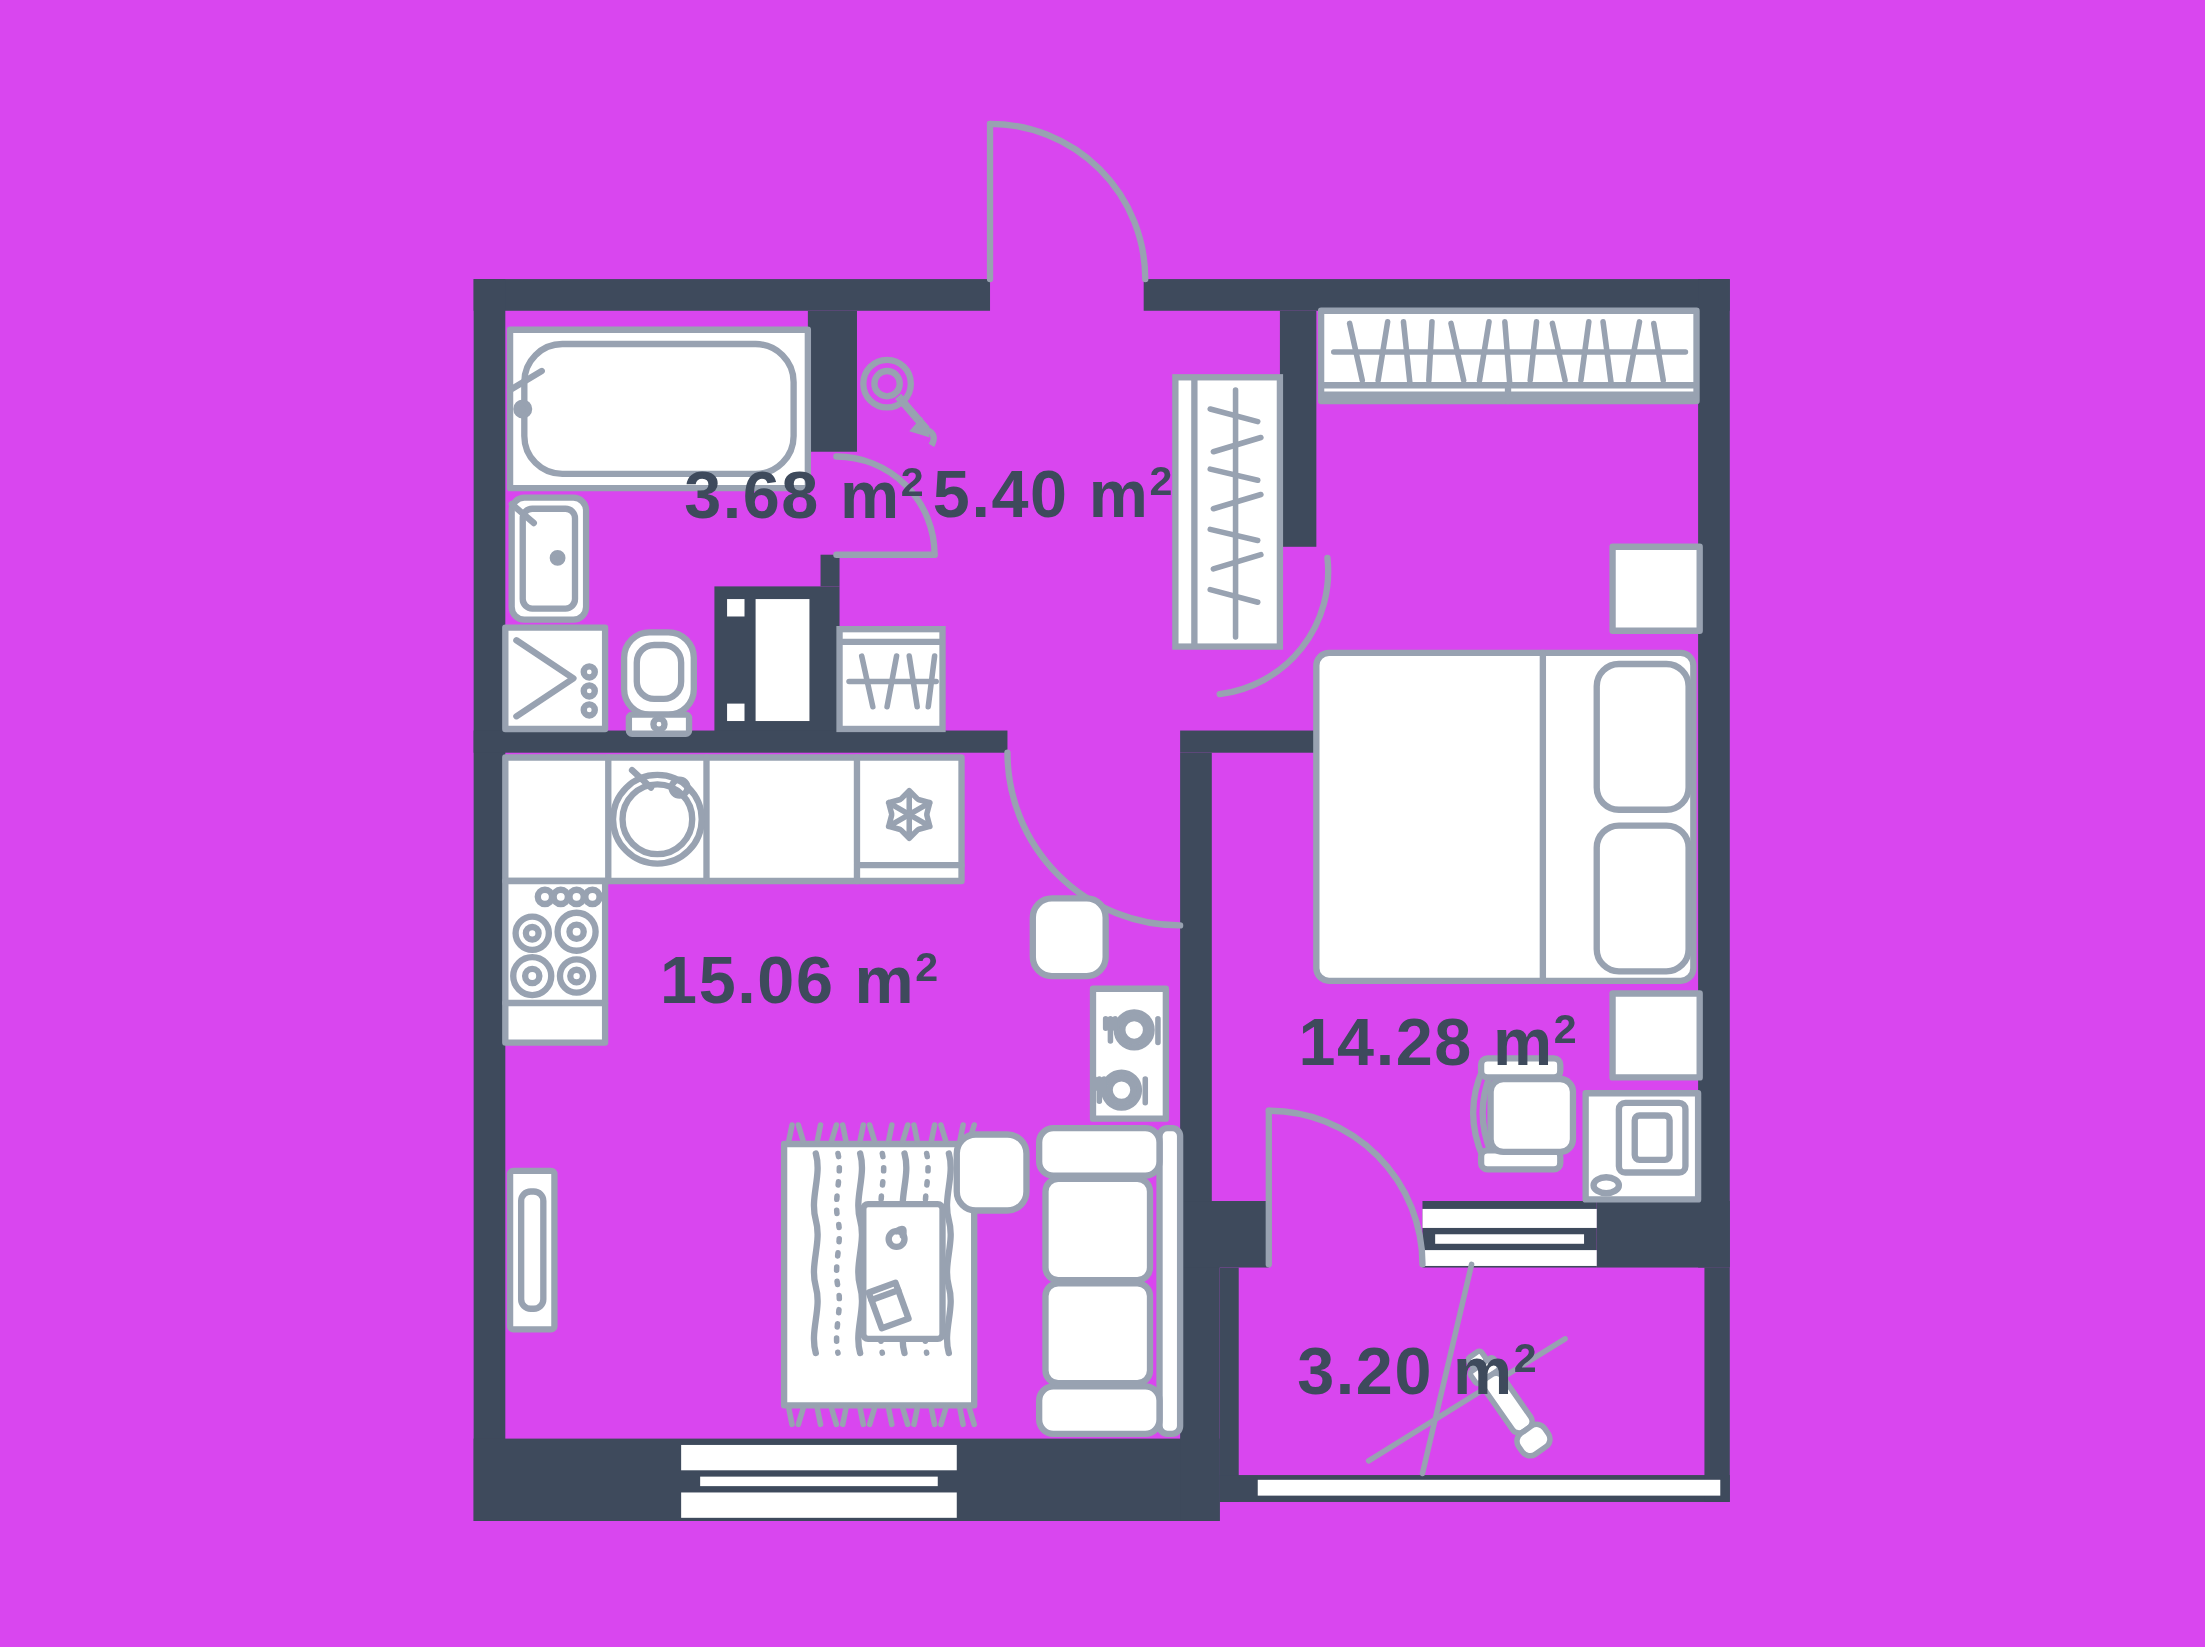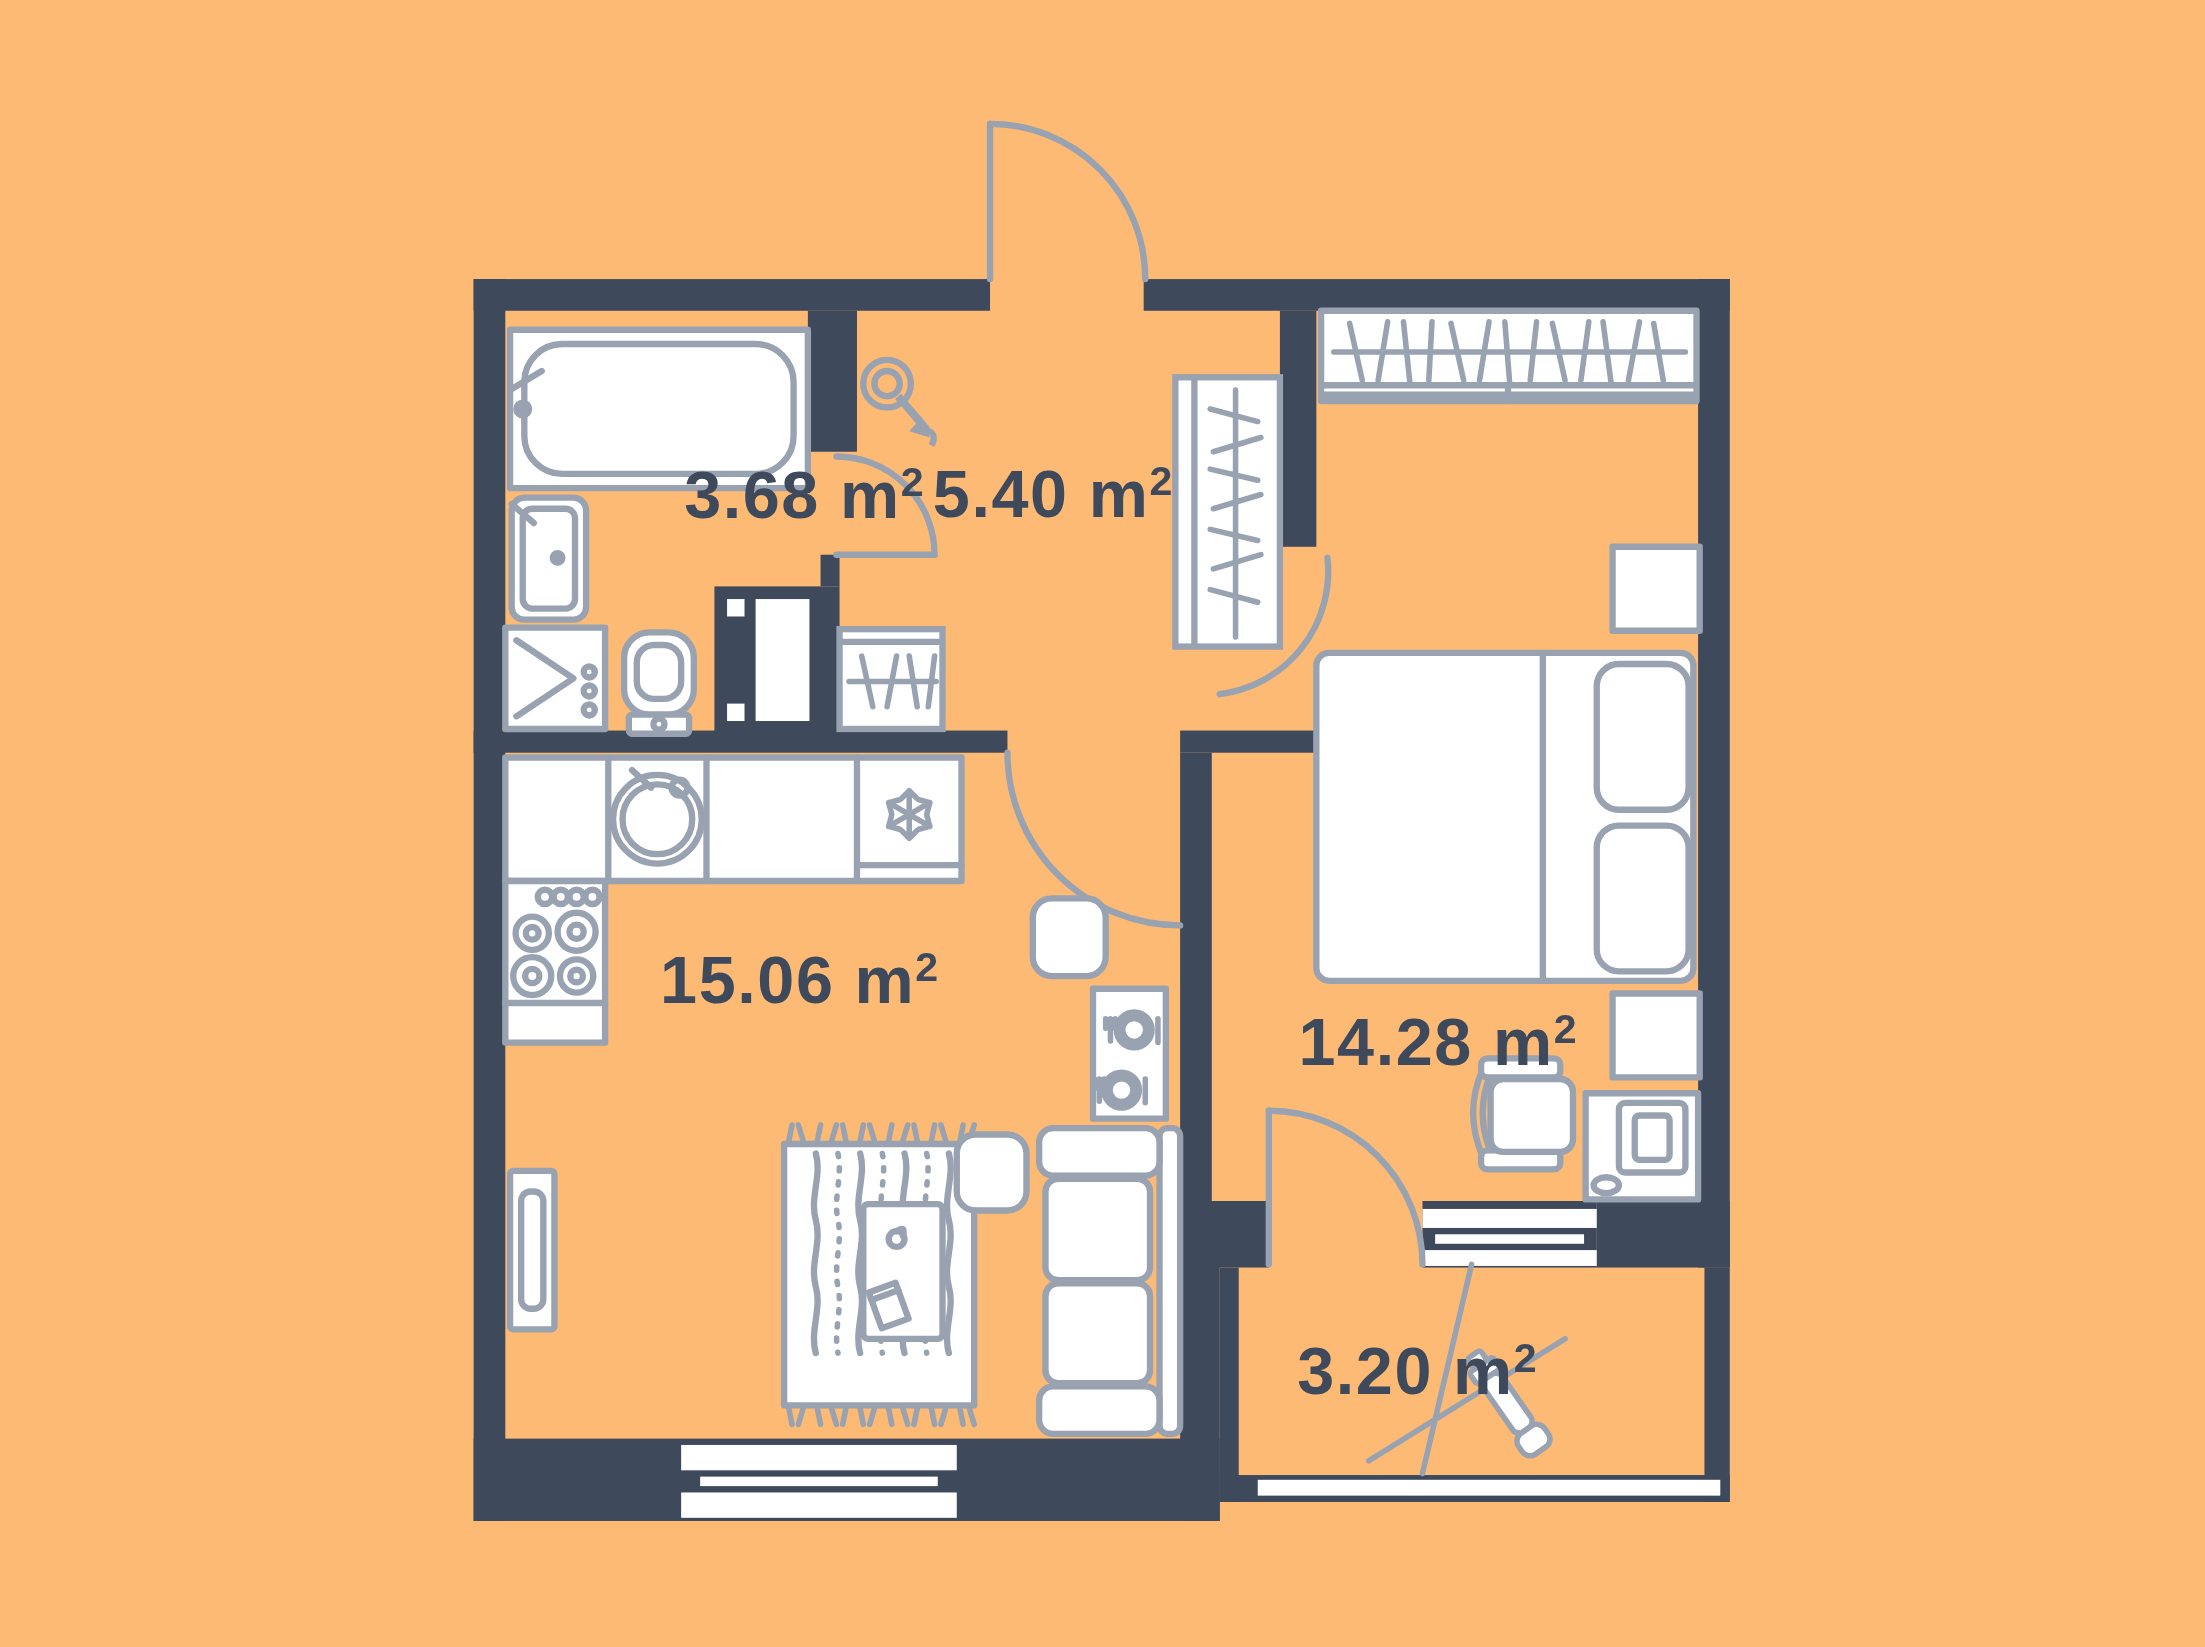--- a/index.html
+++ b/index.html
@@ -1,16 +1,16 @@
 <!DOCTYPE html>
 <html style="font-size:12.7px"><head>
 <meta charset="utf-8">
 <style>
   html,body{margin:0;padding:0;background:#ffffff;}
-  .stage{width:2205px;height:1648px;display:block;position:relative;background:#fdba74;}
+  .stage{width:2205px;height:1648px;display:block;position:relative;background:#d946ef;}
   svg{display:block}
   text.area{font-family:"Liberation Sans",sans-serif;font-weight:bold;fill:#3E4A5C;font-size:42px;letter-spacing:1px;}
   tspan.sup{font-size:26px;}
 </style>
 </head>
 <body>
 
 <div class="stage">
 <svg width="2205" height="1648" viewBox="0 0 1392 1040">
 

